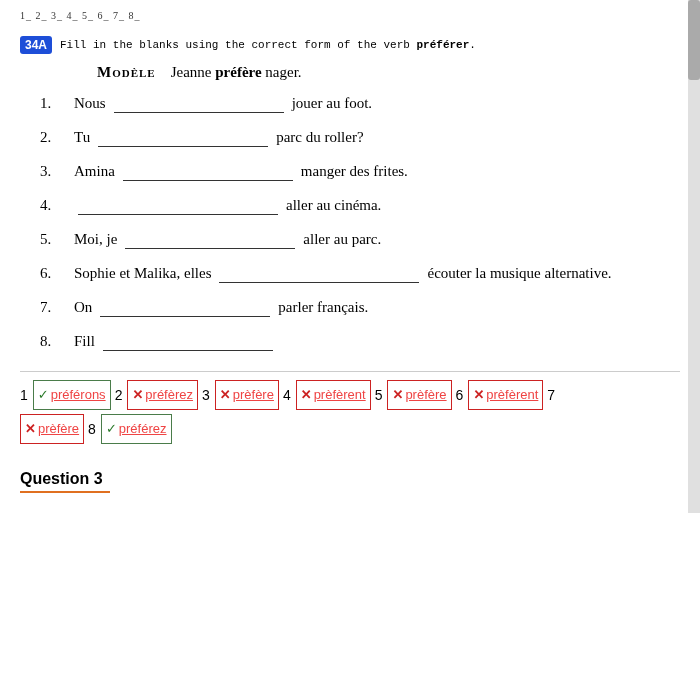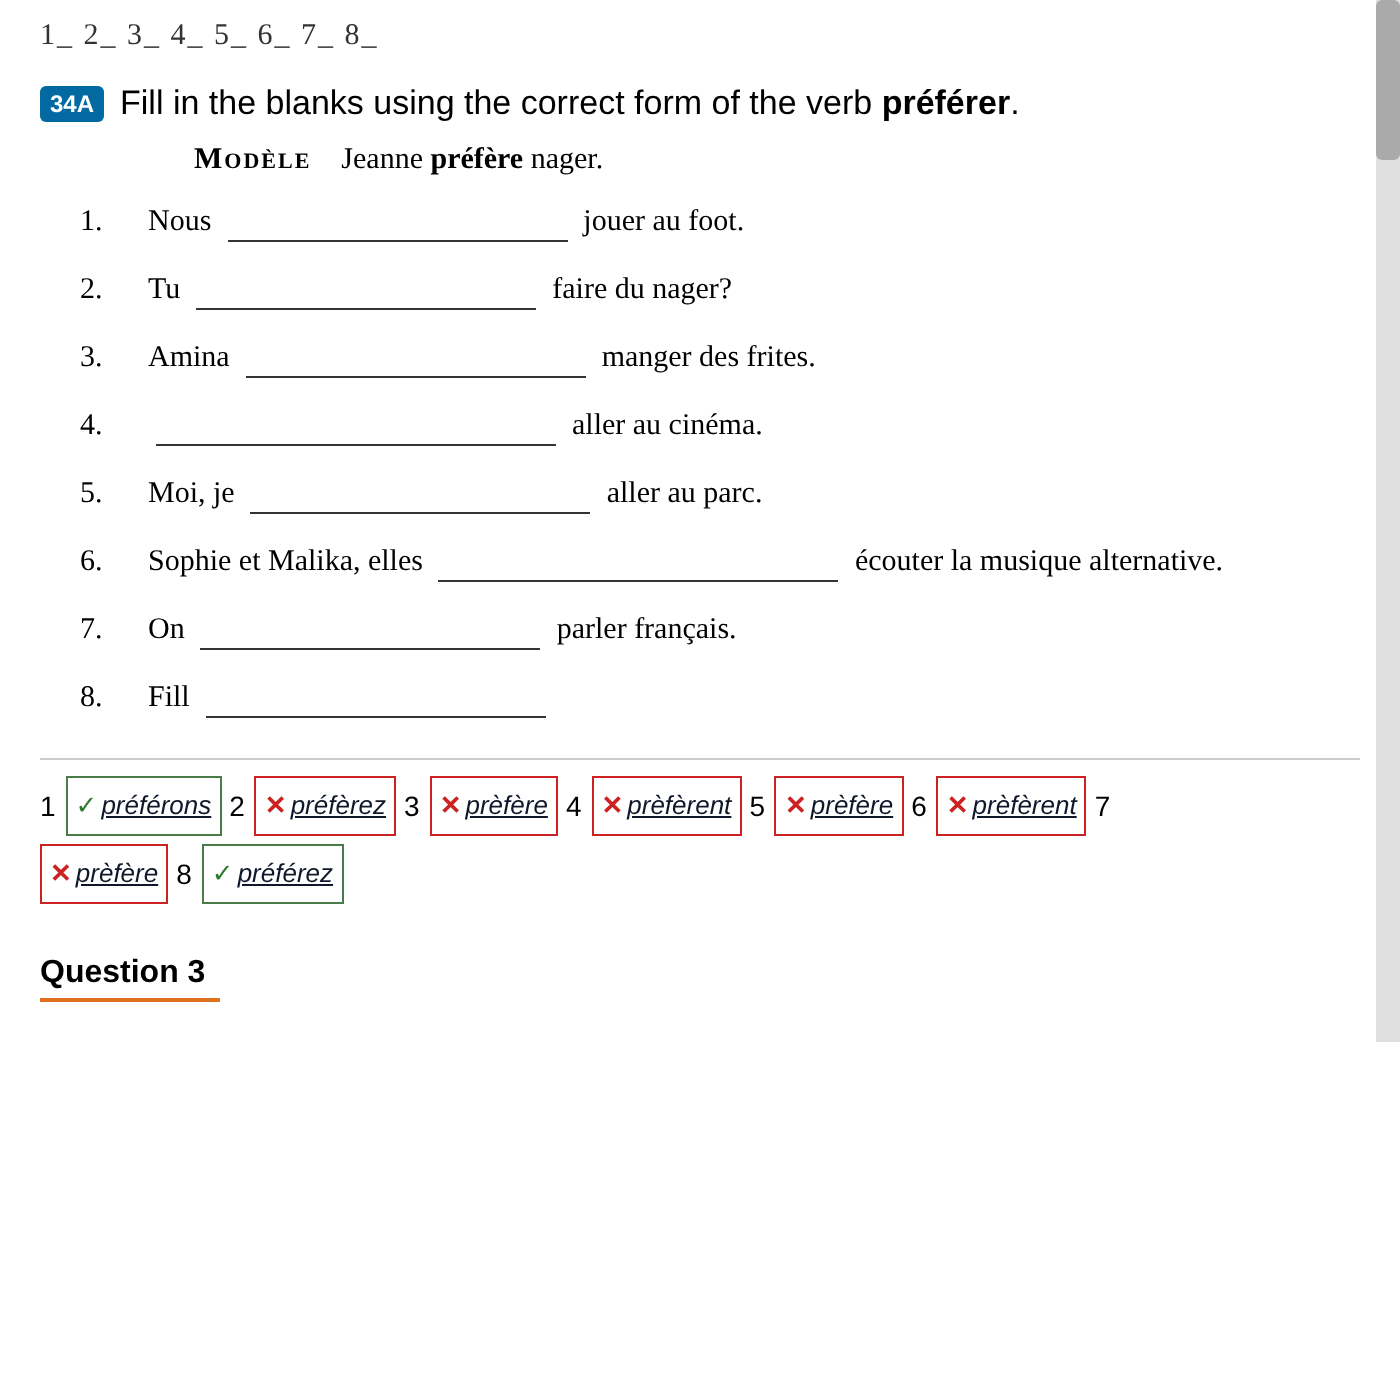--- a/index.html
+++ b/index.html
@@ -30,46 +30,46 @@
     .scrollbar-thumb {
       position: absolute;
       top: 0;
       width: 12px;
       height: 80px;
       background: #aaa;
       border-radius: 3px;
     }
 
     .top-nav {
-      font-size: 15px;
+      font-size: 10px;
       color: #333;
       margin-bottom: 15px;
       letter-spacing: 1px;
     }
 
     .section-header {
       display: flex;
       align-items: center;
       margin-bottom: 10px;
       gap: 8px;
     }
 
     .section-badge {
-      background: #0369a1;
+      background: #1d4ed8;
       color: #fff;
       font-size: 12px;
       font-weight: bold;
       padding: 2px 5px;
       border-radius: 3px;
       font-family: Arial, sans-serif;
     }
 
     .section-instruction {
-      font-size: 17px;
-      font-family: Liberation Sans, sans-serif;
+      font-size: 11px;
+      font-family: Liberation Mono, monospace;
     }
 
     .modele-line {
       margin-left: 77px;
       margin-bottom: 14px;
       font-size: 15px;
     }
 
     .modele-label {
       font-variant: small-caps;
@@ -146,22 +146,21 @@
     }
 
     .x-icon {
       color: #cc2222;
       font-size: 13px;
       font-weight: bold;
     }
 
     .answer-text {
       text-decoration: underline;
-      color: #0f172a;
-      font-style: italic;
+      color: #ef4444;
     }
 
     .question-3-label {
       font-size: 16px;
       font-weight: bold;
       margin-top: 18px;
       font-family: Arial, sans-serif;
     }
 
     .bottom-border {
@@ -206,21 +205,21 @@
       <span class="item-num">1.</span>
       <span>Nous</span>
       <span class="blank-line">&nbsp;</span>
       <span>jouer au foot.</span>
     </li>
 
     <li class="exercise-item">
       <span class="item-num">2.</span>
       <span>Tu</span>
       <span class="blank-line">&nbsp;</span>
-      <span>faire du nager?</span>
+      <span>parc du roller?</span>
     </li>
 
     <li class="exercise-item">
       <span class="item-num">3.</span>
       <span>Amina</span>
       <span class="blank-line">&nbsp;</span>
       <span>manger des frites.</span>
     </li>
 
     <li class="exercise-item">

